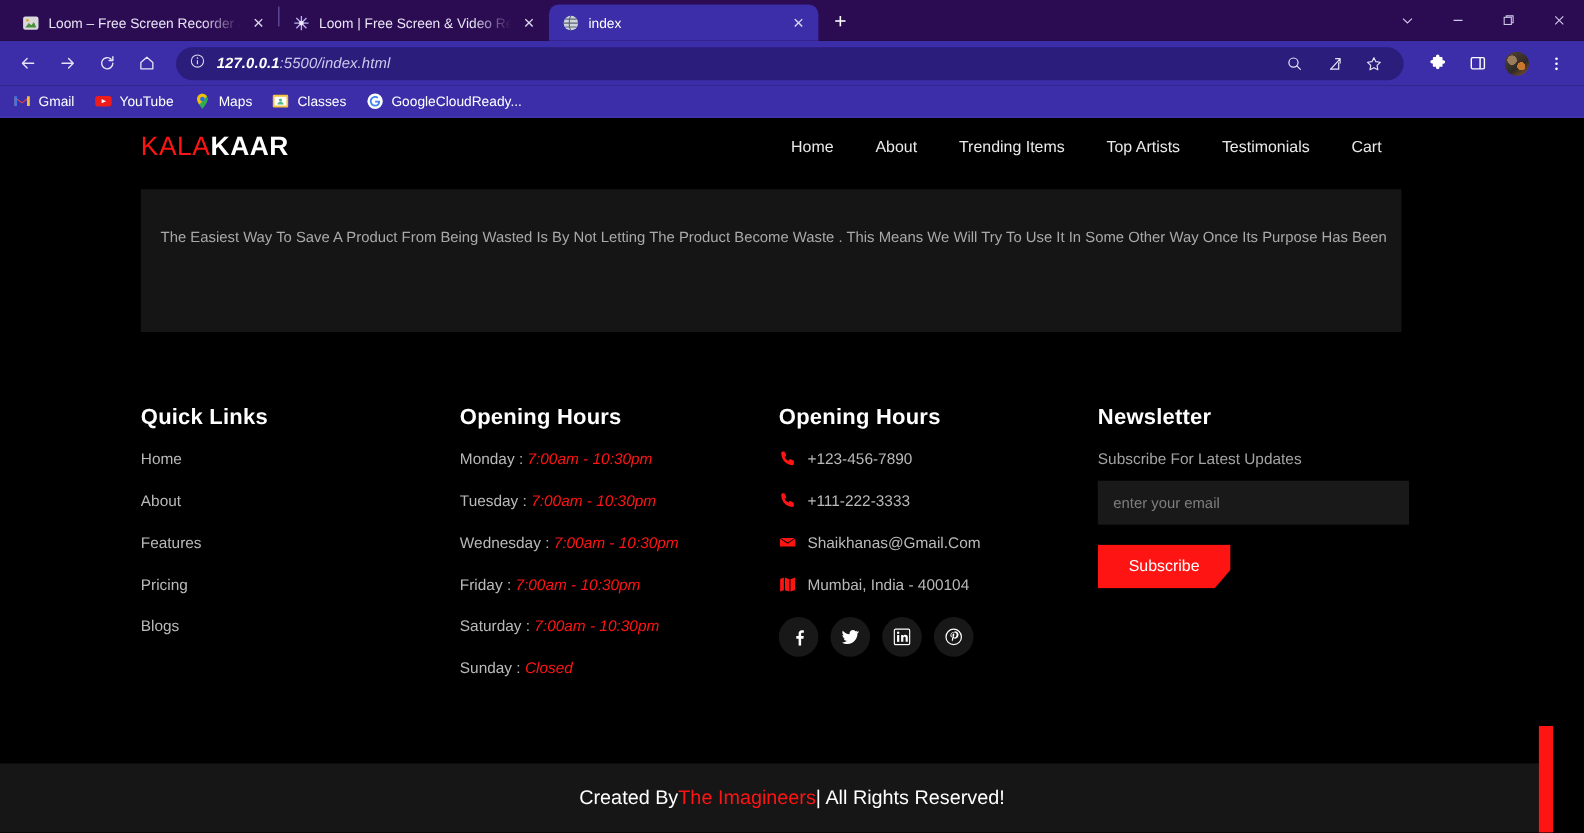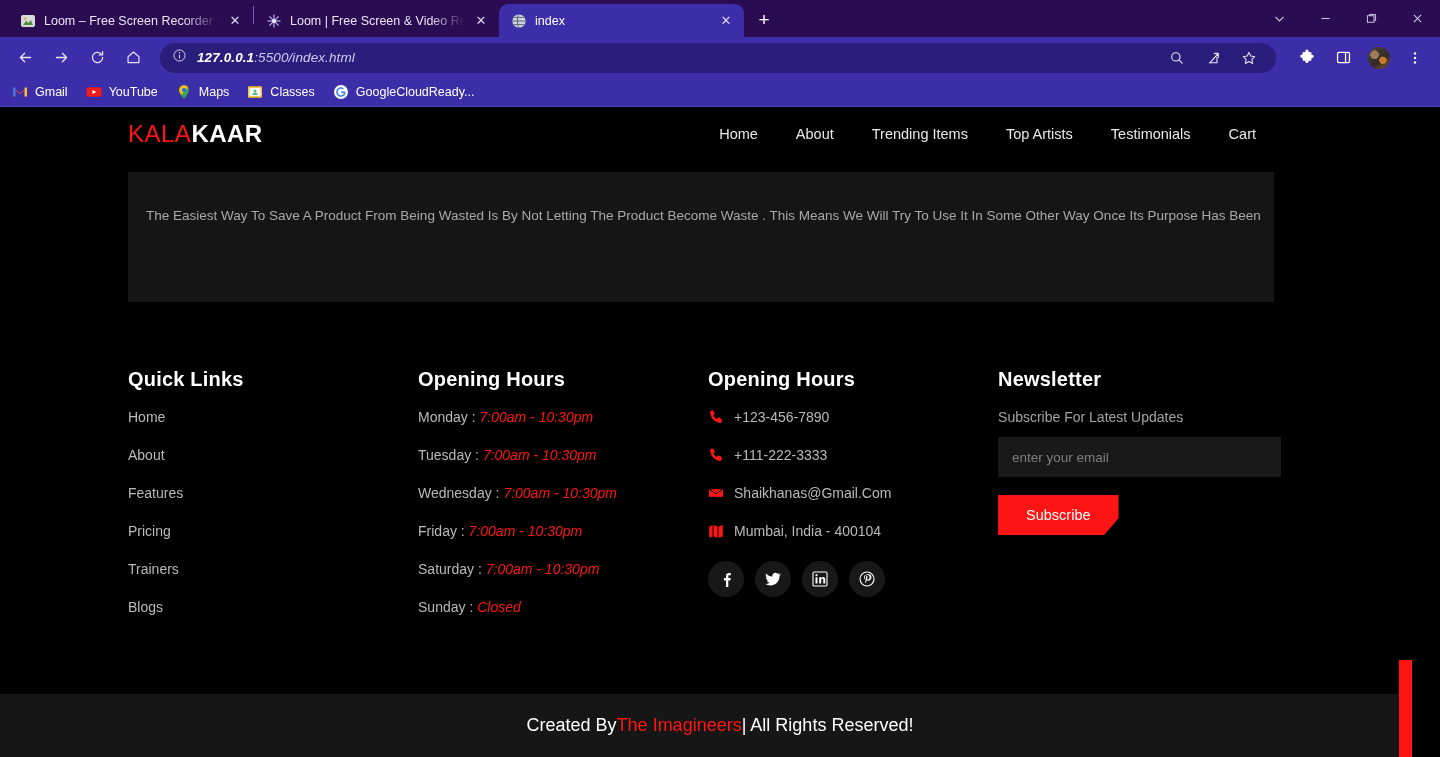--- a/index.html
+++ b/index.html
@@ -377,21 +377,20 @@
     </div>
 
     <div class="footer">
 
       <div class="fcol">
         <h3>Quick Links</h3>
         <a class="flink" href="#">Home</a>
         <a class="flink" href="#">About</a>
         <a class="flink" href="#">Features</a>
         <a class="flink" href="#">Pricing</a>
-        <a class="flink" href="#">Trainers</a>
         <a class="flink" href="#">Blogs</a>
       </div>
 
       <div class="fcol">
         <h3>Opening Hours</h3>
         <div class="hrow"><span>Monday : </span><span class="time">7:00am - 10:30pm</span></div>
         <div class="hrow"><span>Tuesday : </span><span class="time">7:00am - 10:30pm</span></div>
         <div class="hrow"><span>Wednesday : </span><span class="time">7:00am - 10:30pm</span></div>
         <div class="hrow"><span>Friday : </span><span class="time">7:00am - 10:30pm</span></div>
         <div class="hrow"><span>Saturday : </span><span class="time">7:00am - 10:30pm</span></div>

